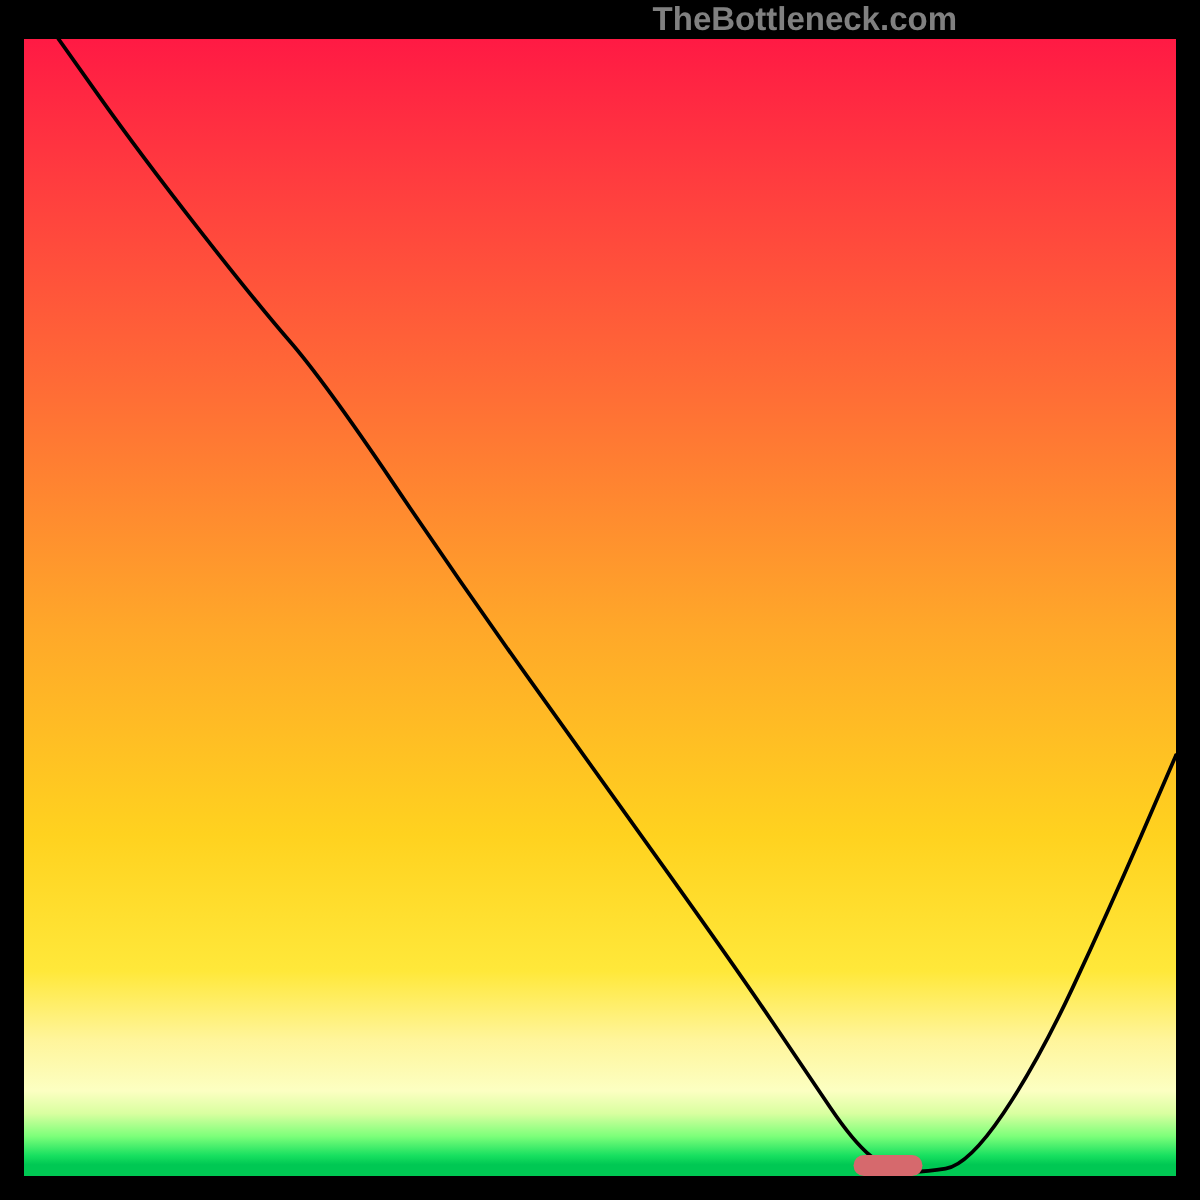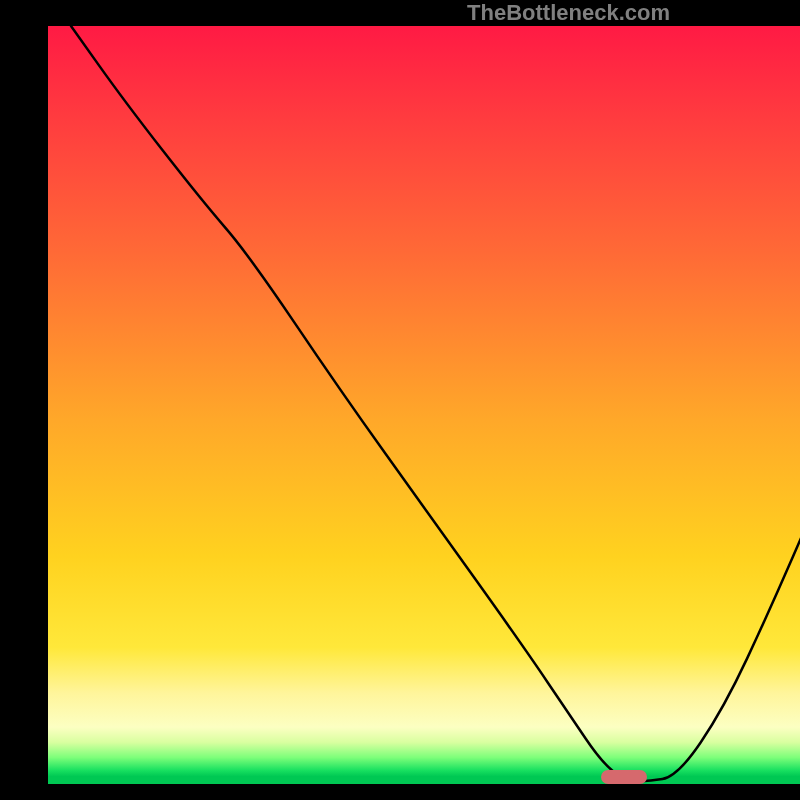--- a/index.html
+++ b/index.html
@@ -7,21 +7,20 @@
     padding: 0;
     width: 800px;
     height: 800px;
     background: #000;
     font-family: Arial, Helvetica, sans-serif;
   }
   .container {
     position: relative;
     width: 644px;
     height: 800px;
-    margin-left: 32px;
   }
   .watermark {
     position: absolute;
     top: 0;
     right: 6px;
     color: #808080;
     font-size: 22px;
     font-weight: bold;
     z-index: 3;
     user-select: none;

